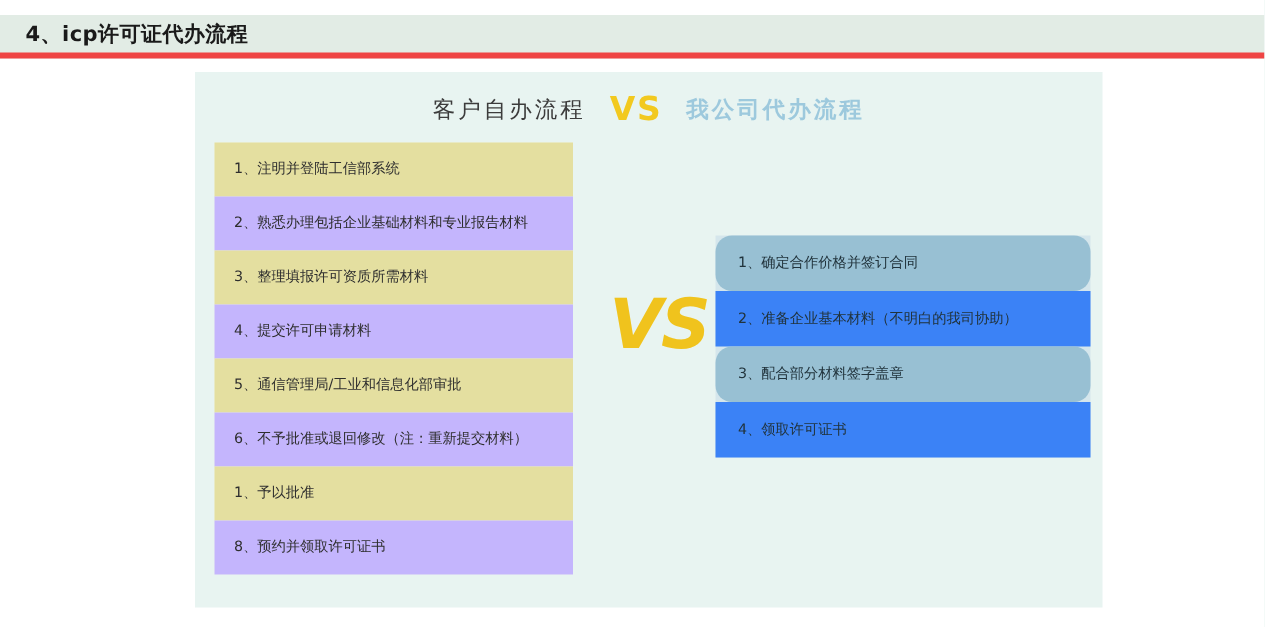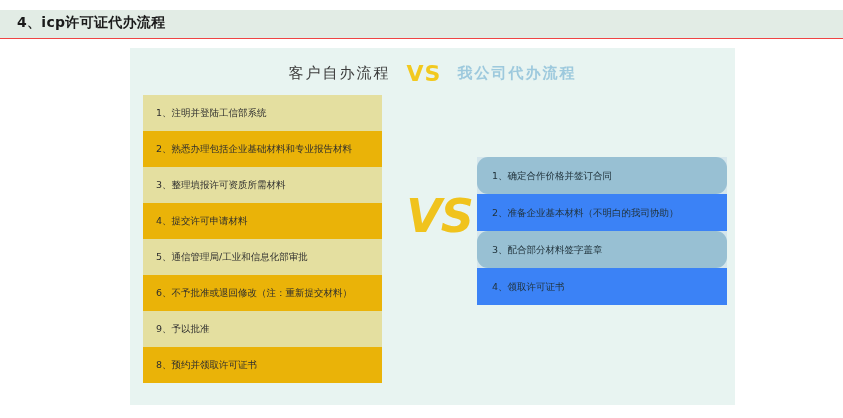--- a/index.html
+++ b/index.html
@@ -16,21 +16,21 @@
   }
 
   
   #section-header {
     position: absolute;
     left: 0;
     top: 10px;
     width: 843px;
     height: 29px;
     background: #e2ece5;
-    border-bottom: 1px solid #ef4444;
+    border-bottom: 4px solid #ef4444;
     box-sizing: border-box;
   }
   #section-header .title {
     position: absolute;
     left: 17px;
     top: 4px;
     font-size: 14px;
     font-weight: bold;
     color: #1a1a1a;
     letter-spacing: 0.3px;
@@ -92,21 +92,21 @@
     height: 36px;
     line-height: 36px;
     padding-left: 13px;
     box-sizing: border-box;
     font-size: 9.5px;
     color: #2e2e2e;
     white-space: nowrap;
     font-family: "DejaVu Sans", "Liberation Sans", sans-serif;
   }
   #customer-flow .row.odd  { background: #e4dfa0; }
-  #customer-flow .row.even { background: #eab308; }
+  #customer-flow .row.even { background: #c4b5fd; }
 
   
   #vs-badge {
     position: absolute;
     left: 262px;
     top: 141px;
     width: 95px;
     text-align: center;
     font-family: "DejaVu Sans", "Liberation Sans", sans-serif;
     font-size: 46px;
@@ -152,21 +152,21 @@
     <span class="head-right">我公司代办流程</span>
   </div>
 
   <div id="customer-flow">
     <div class="row odd">1、注明并登陆工信部系统</div>
     <div class="row even">2、熟悉办理包括企业基础材料和专业报告材料</div>
     <div class="row odd">3、整理填报许可资质所需材料</div>
     <div class="row even">4、提交许可申请材料</div>
     <div class="row odd">5、通信管理局/工业和信息化部审批</div>
     <div class="row even">6、不予批准或退回修改（注：重新提交材料）</div>
-    <div class="row odd">9、予以批准</div>
+    <div class="row odd">1、予以批准</div>
     <div class="row even">8、预约并领取许可证书</div>
   </div>
 
   <div id="vs-badge">VS</div>
 
   <div id="company-flow">
     <div class="row odd">1、确定合作价格并签订合同</div>
     <div class="row even">2、准备企业基本材料（不明白的我司协助）</div>
     <div class="row odd">3、配合部分材料签字盖章</div>
     <div class="row even">4、领取许可证书</div>

